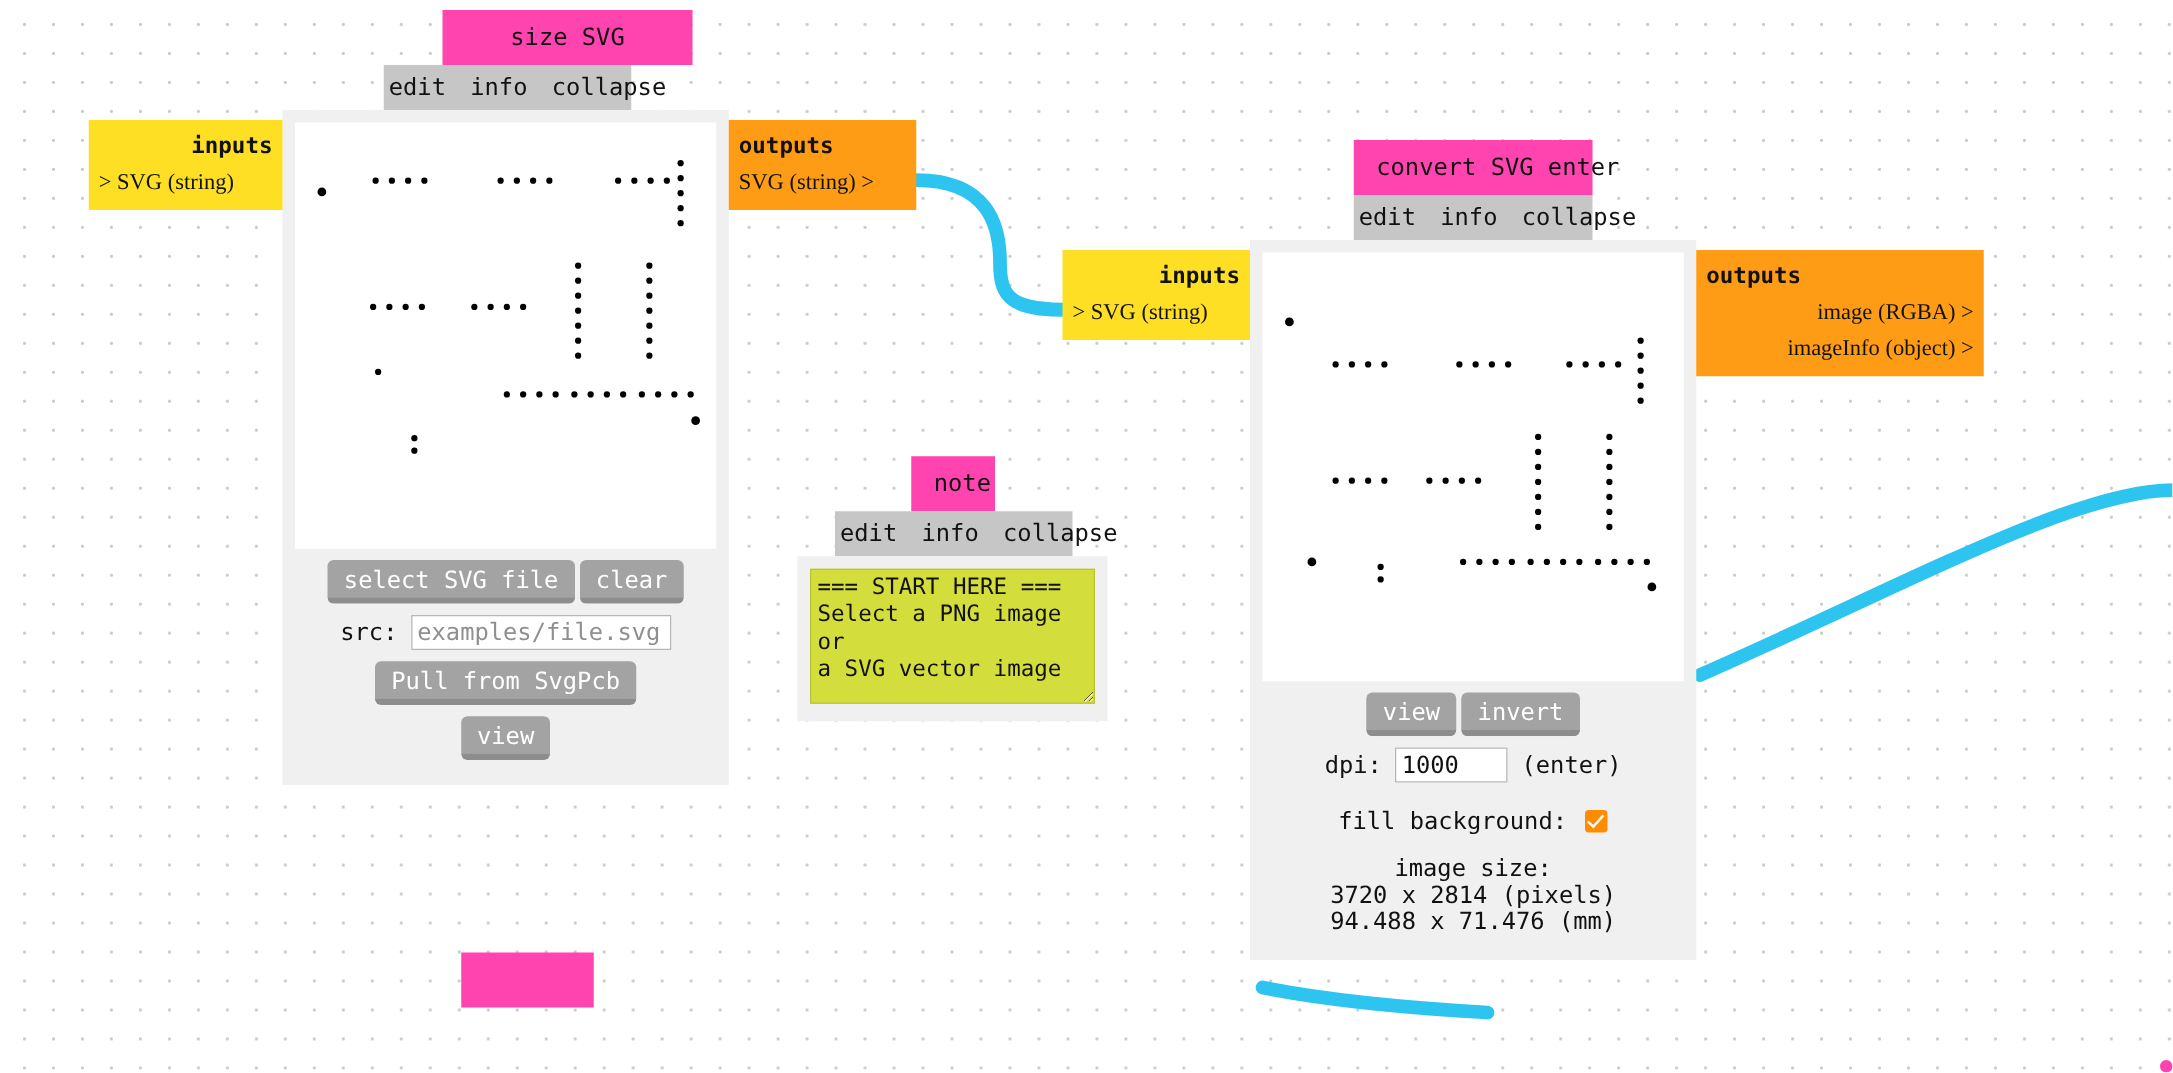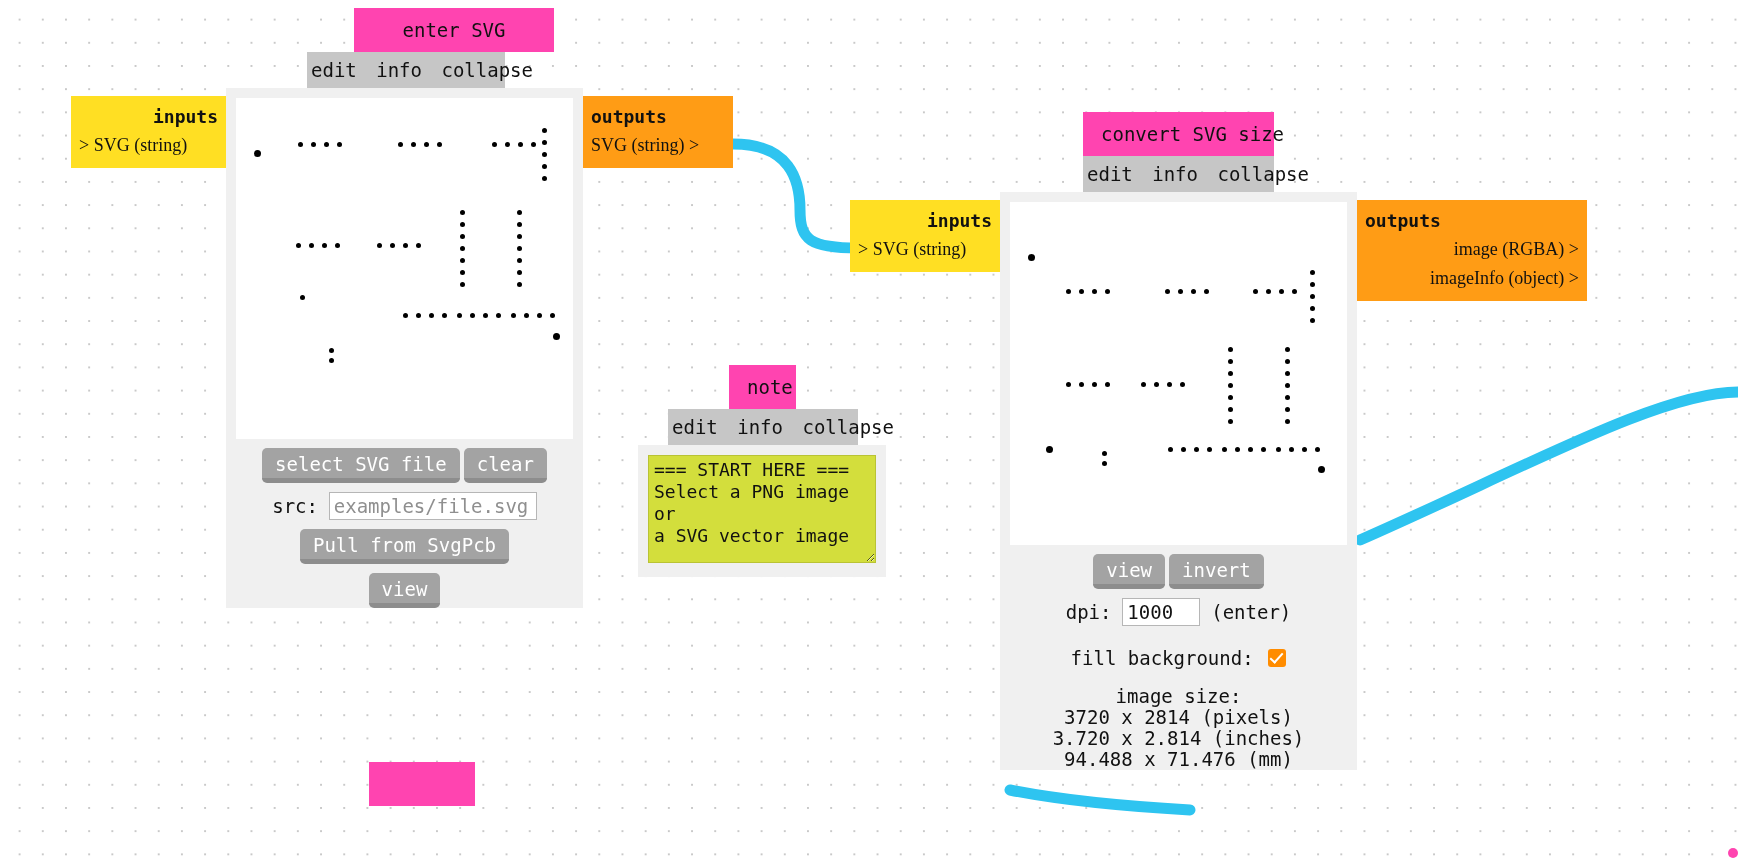--- a/index.html
+++ b/index.html
@@ -36,21 +36,21 @@
     color: #111;
     font-size: 19px;
     line-height: 36px;
     height: 36px;
     text-align: center;
     white-space: nowrap;
   }
   .menu-bar span { padding: 0 4px; }
   .body {
     background: #f0f0f0;
-    padding: 10px 10px 0 10px;
+    padding: 10px 10px 20px 10px;
   }
   .preview {
     background: #ffffff;
     position: relative;
     overflow: hidden;
   }
   .dot { position: absolute; background: #000; border-radius: 50%; }
 
   
   .port-box {
@@ -123,21 +123,21 @@
 
 <div id="canvas">
 
   <svg id="wires">
     <path d="M 733 144 C 790 144 800 180 800 210 C 800 240 810 248 858 248" stroke="#2ec4f0" stroke-width="11" fill="none" stroke-linecap="round"></path>
     <path d="M 1738 392 C 1660 392 1520 470 1360 540" stroke="#2ec4f0" stroke-width="11" fill="none" stroke-linecap="round"></path>
     <path d="M 1010 790 C 1060 800 1120 806 1190 810" stroke="#2ec4f0" stroke-width="11" fill="none" stroke-linecap="round"></path>
   </svg>
 
   <div class="node" id="node-read-svg" style="left:226px; top:8px; width:357px;">
-    <div class="title-bar" style="width:200px; margin-left:128px;">enter SVG</div>
+    <div class="title-bar" style="width:200px; margin-left:128px;">size SVG</div>
     <div class="menu-bar" style="width:198px; margin-left:81px;">
       <span>edit</span>
       <span>info</span>
       <span>collapse</span>
     </div>
     <div class="body">
       <div class="preview" style="height:341px;">
         <div class="dot" style="left:18px;  top:52px;  width:7px;  height:7px;"></div>
         <div class="dot" style="left:64px;  top:197px; width:5px; height:5px;"></div>
         <div class="dot" style="left:93px;  top:250px; width:5px; height:5px;"></div>
@@ -233,21 +233,21 @@
       <span>collapse</span>
     </div>
     <div class="body" style="padding:10px;">
       <textarea class="note-area" style="">=== START HERE ===
 Select a PNG image or
 a SVG vector image</textarea>
     </div>
   </div>
 
   <div class="node" id="node-convert" style="left:1000px; top:112px; width:357px;">
-    <div class="title-bar" style="width:191px; margin-left:83px;">convert SVG size</div>
+    <div class="title-bar" style="width:191px; margin-left:83px;">convert SVG enter</div>
     <div class="menu-bar" style="width:191px; margin-left:83px;">
       <span>edit</span>
       <span>info</span>
       <span>collapse</span>
     </div>
     <div class="body">
       <div class="preview" style="height:343px;">
         <div class="dot" style="left:18px;  top:52px;  width:7px;  height:7px;"></div>
         <div class="dot" style="left:36px;  top:244px; width:7px; height:7px;"></div>
         <div class="dot" style="left:92px;  top:249px; width:5px; height:5px;"></div>
@@ -305,34 +305,33 @@
         <div class="dot" style="left:275px; top:205px; width:5px; height:5px;"></div>
         <div class="dot" style="left:275px; top:217px; width:5px; height:5px;"></div>
       </div>
 
       <div class="row">
         <button class="btn">view</button><button class="btn">invert</button>
       </div>
 
       <div class="row">
         <span class="lbl">dpi:</span>
-        <input class="tinput" style="width: 78px;" value="1000">
+        <input class="tinput" style="width: 90px;" value="1000">
         <span class="lbl">(enter)</span>
       </div>
 
 
       <div class="row" style="margin-top:20px;">
         <span class="lbl">fill background:</span>
         <span class="chk"></span>
       </div>
 
       <div class="info" style="margin-top:17px;">
         <div>image size:</div>
         <div>3720 x 2814 (pixels)</div>
-        <div>3.720 x 2.814 (inches)</div>
         <div>94.488 x 71.476 (mm)</div>
       </div>
     </div>
   </div>
 
   <div class="port-box inputs" style="left:850px; top:200px; width:150px;">
     <span class="port-title">inputs</span>
     <span class="port-row" style="text-align:left;">&gt; SVG (string)</span>
   </div>
   <div class="port-box outputs" style="left:1357px; top:200px; width:230px; text-align:right;">

